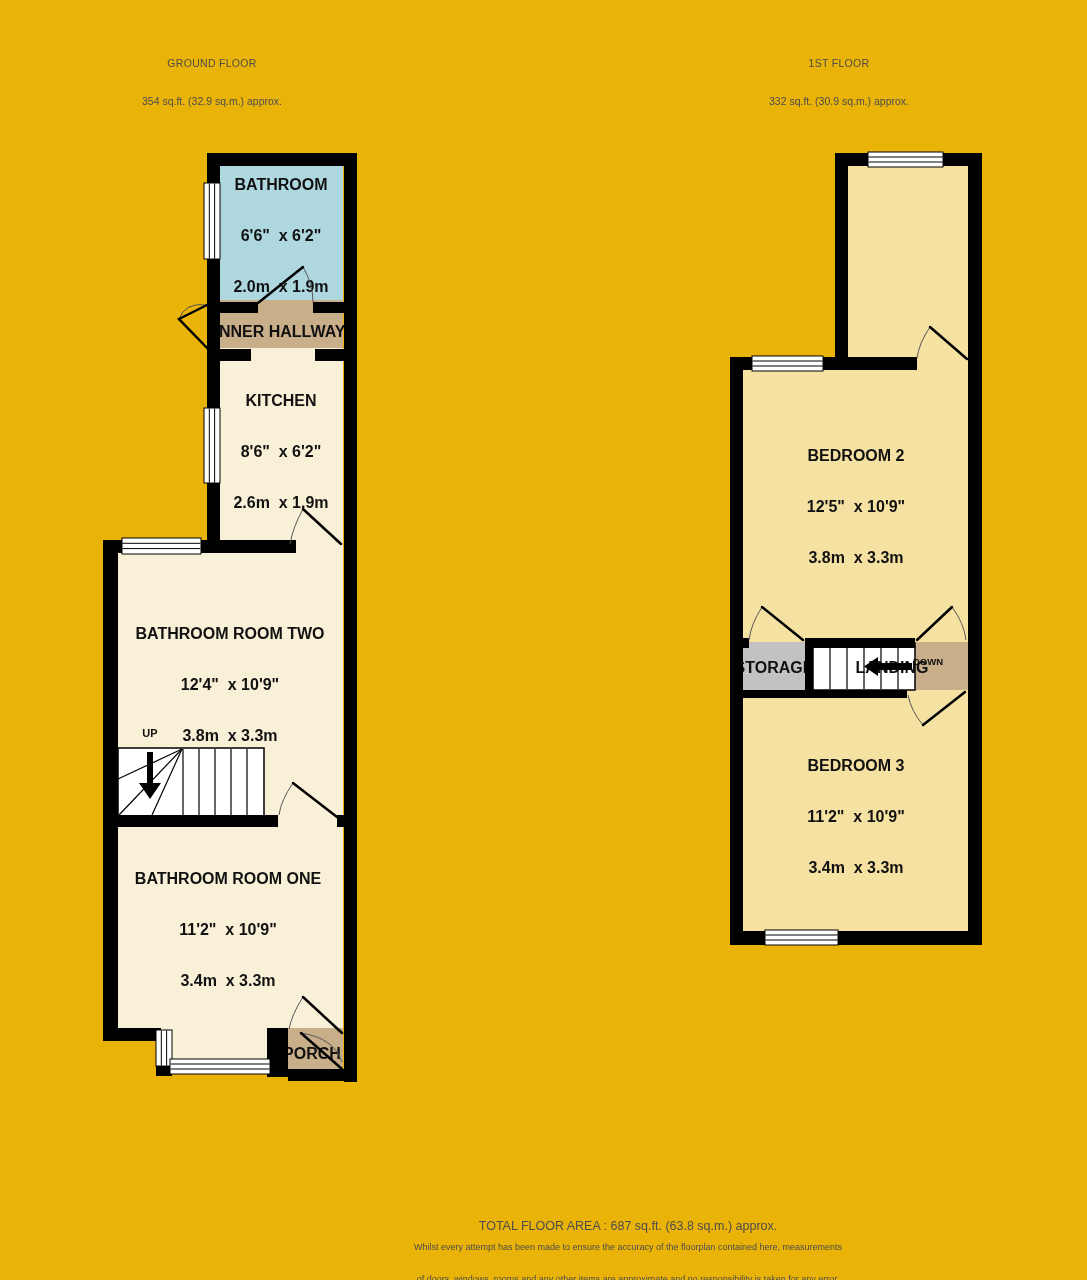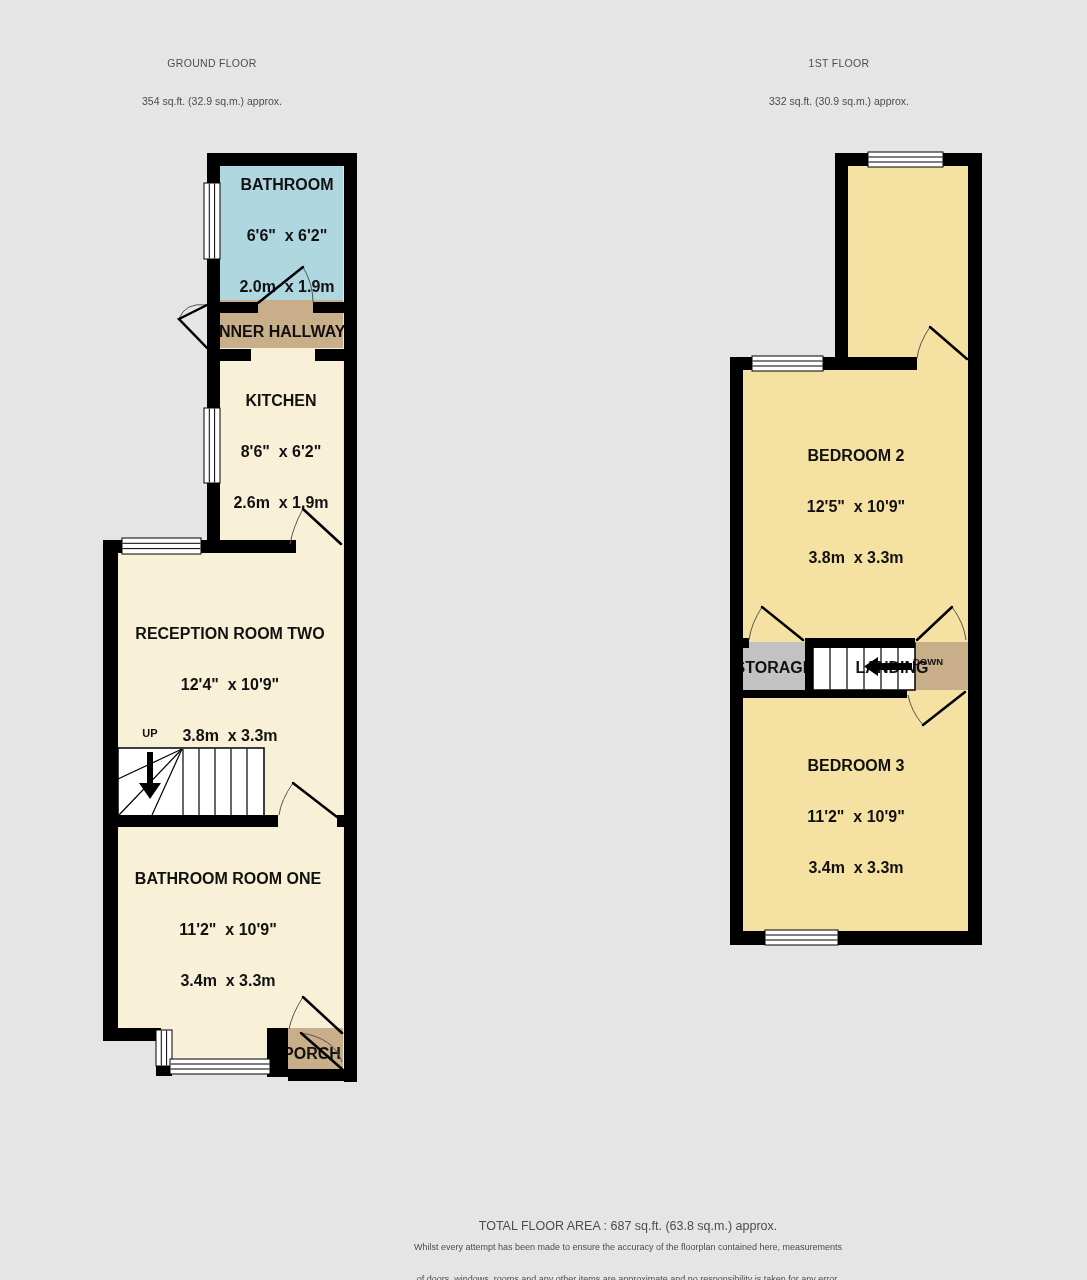--- a/index.html
+++ b/index.html
@@ -1,20 +1,20 @@
 <!DOCTYPE html>
 <html style="--wall: #000000; --cream: #f8f1d8; --yellow: #f5e1a1; --blue: #aed7e0; --tan: #c9ae8a; --gray: #c2c2c2; --text: #111111; --muted: #4d4d4d;"><head>
 <meta charset="utf-8">
 <style>
   :root{
     --wall:#000000; --cream:#f8f1d8; --yellow:#f5e1a1; --blue:#aed7e0;
     --tan:#c9ae8a; --gray:#c2c2c2; --text:#111111; --muted:#4d4d4d;
   }
   html,body{margin:0;padding:0;background:#ffffff;}
-  #canvas{position:relative;width:1087px;height:1280px;background:#e5e5e5;overflow:hidden;
+  #canvas{position:relative;width:1087px;height:1280px;background:#eab308;overflow:hidden;
           font-family:"Liberation Sans","DejaVu Sans",sans-serif;}
   #canvas svg{position:absolute;left:0;top:0;pointer-events:none;}
   .layer{position:absolute;left:0;top:0;width:1087px;height:1280px;}
   
   .wall{fill:var(--wall);}
   .f-cream{fill:var(--cream);} .f-yellow{fill:var(--yellow);} .f-blue{fill:var(--blue);}
   .f-tan{fill:var(--tan);} .f-gray{fill:var(--gray);}
   .win{fill:#ffffff;stroke:#000;stroke-width:1;}
   .winline{stroke:#000;stroke-width:1;}
   .stairbox{fill:#ffffff;stroke:#000;stroke-width:1.5;}
@@ -81,33 +81,33 @@
 
     <div class="floor-header" style="left:212px;top:32px;">
       <div class="fh-title">GROUND FLOOR</div>
       <div>354 sq.ft. (32.9 sq.m.) approx.</div>
     </div>
     <div class="floor-header" style="left:839px;top:32px;">
       <div class="fh-title">1ST FLOOR</div>
       <div>332 sq.ft. (30.9 sq.m.) approx.</div>
     </div>
 
-    <div class="flabel room-label" style="left:287px;top:235px;">
+    <div class="flabel room-label" style="left:281px;top:235px;">
       <div>BATHROOM</div>
       <div>6'6"  x 6'2"</div>
       <div>2.0m  x 1.9m</div>
     </div>
     <div class="flabel room-label" style="left:280px;top:331px;">INNER HALLWAY</div>
     <div class="flabel room-label" style="left:281px;top:451px;">
       <div>KITCHEN</div>
       <div>8'6"  x 6'2"</div>
       <div>2.6m  x 1.9m</div>
     </div>
     <div class="flabel room-label" style="left:230px;top:684px;">
-      <div>RECEPTION ROOM TWO</div>
+      <div>BATHROOM ROOM TWO</div>
       <div>12'4"  x 10'9"</div>
       <div>3.8m  x 3.3m</div>
     </div>
     <div class="flabel small-label" style="left:150px;top:733px;">UP</div>
     <div class="flabel room-label" style="left:228px;top:929px;">
       <div>BATHROOM ROOM ONE</div>
       <div>11'2"  x 10'9"</div>
       <div>3.4m  x 3.3m</div>
     </div>
     <div class="flabel room-label" style="left:312px;top:1053px;">PORCH</div>

